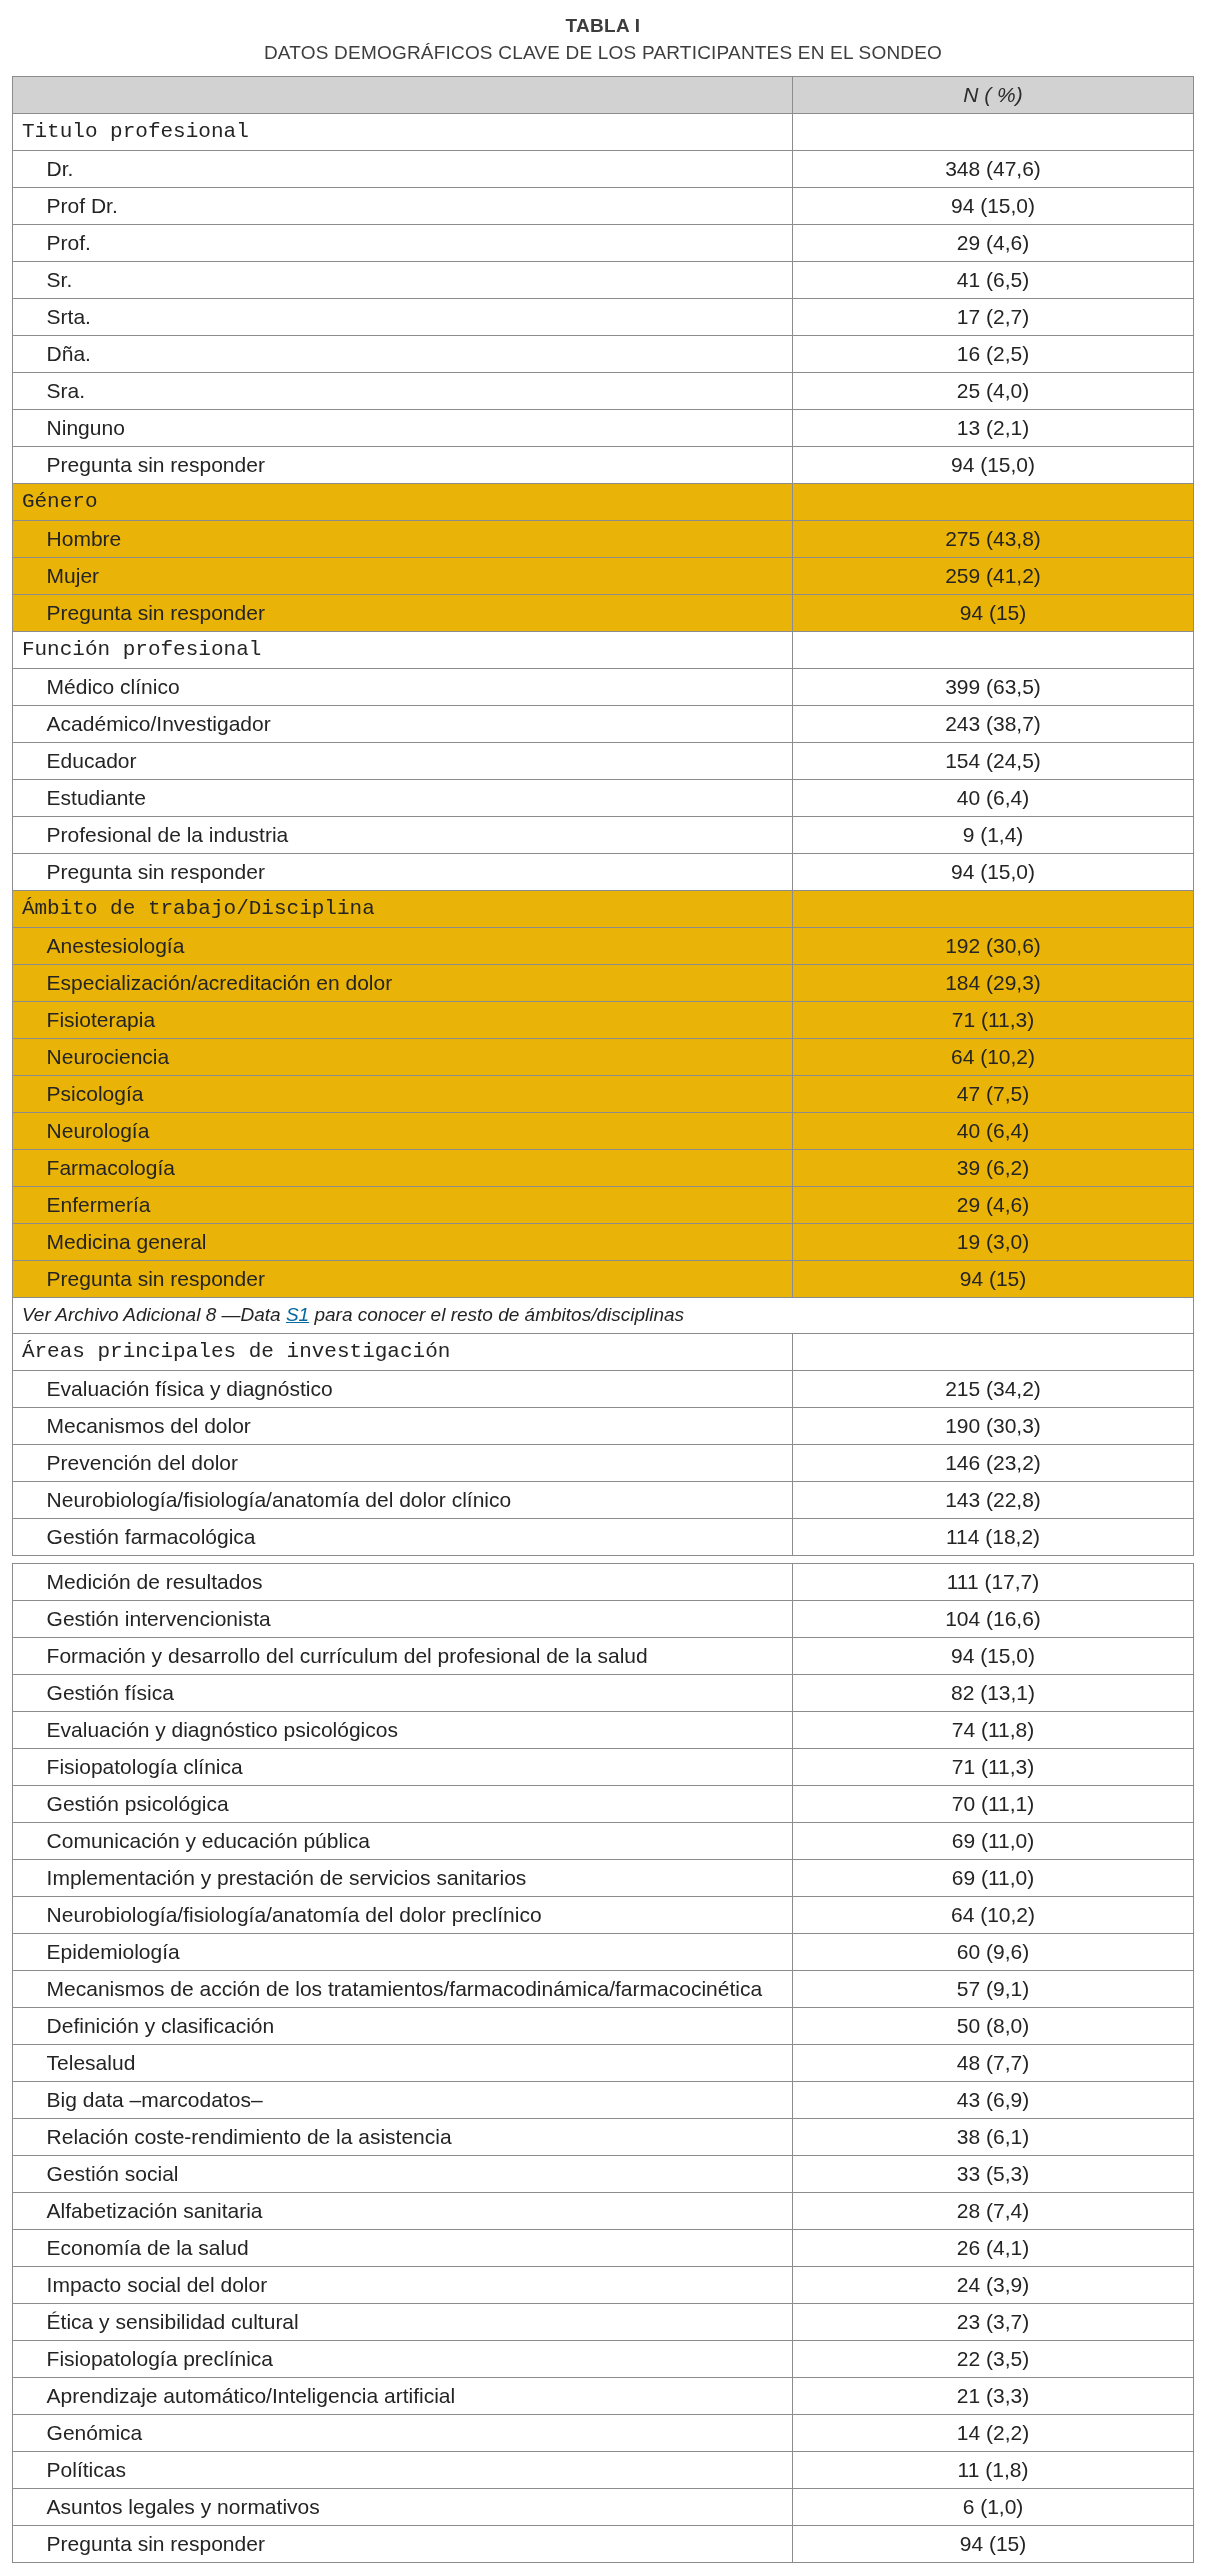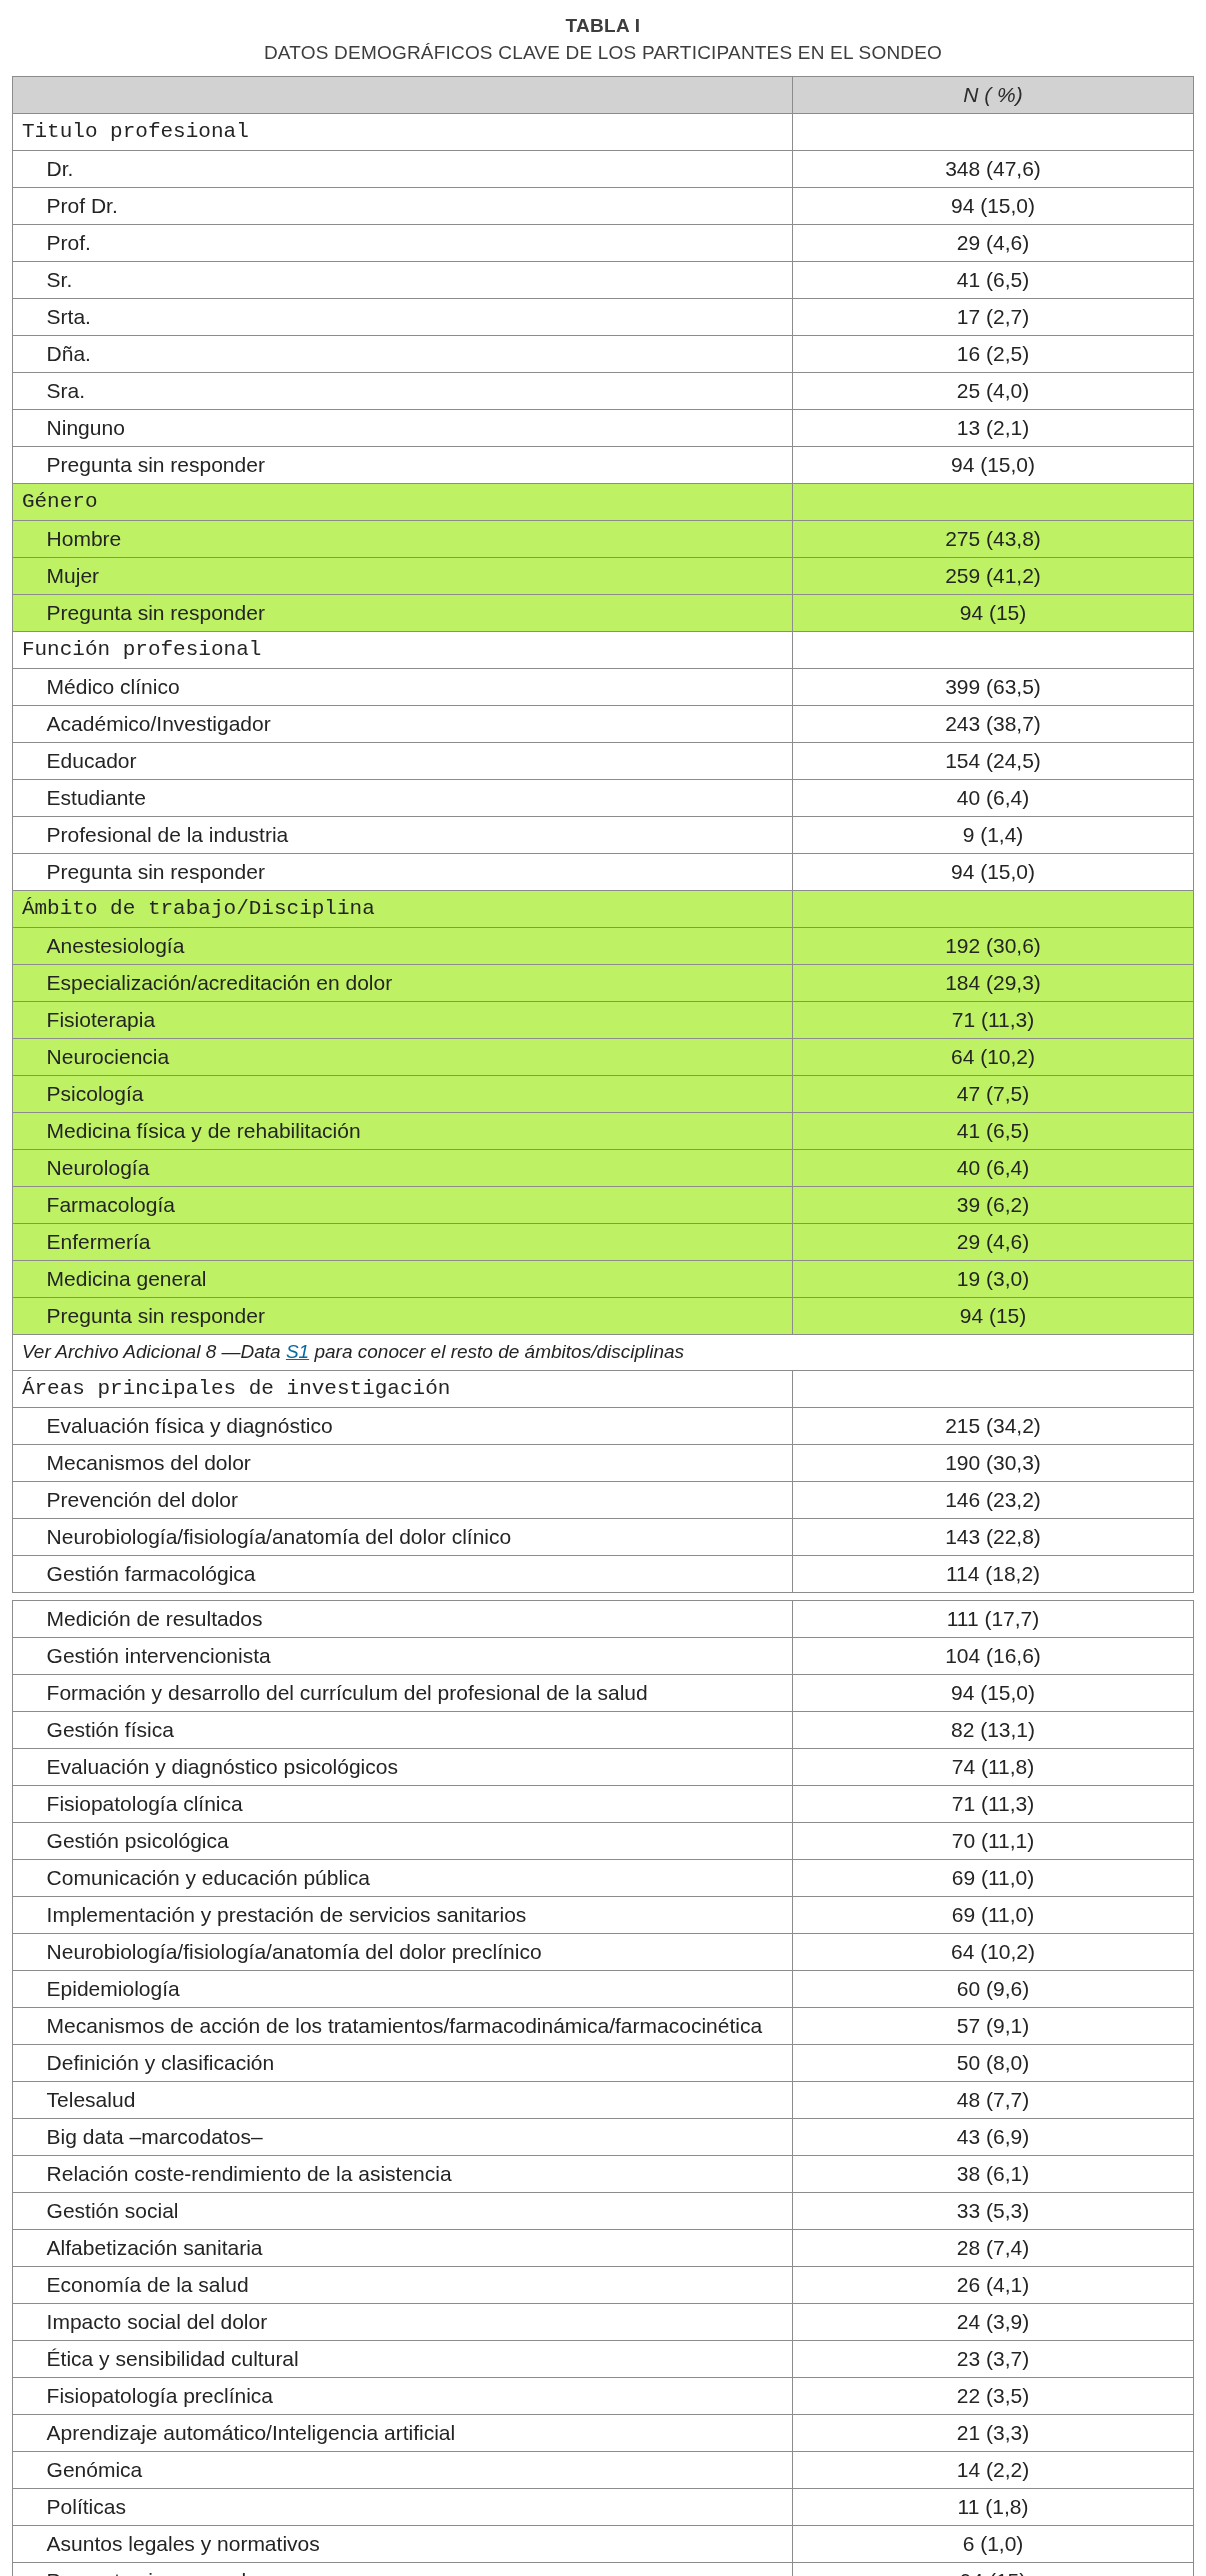--- a/index.html
+++ b/index.html
@@ -31,21 +31,21 @@
     font-weight: 400;
     vertical-align: middle;
   }
   thead th { background: #d2d2d2; height: 37px; }
   th.value-head { font-style: italic; font-weight: 400; text-align: center; color: #2b2b2b; }
 
   td.section-label { padding: 5.8px 11.6px 5.8px 9.3px; text-align: left; font-family: Liberation Mono, monospace; }
   td.label { padding: 5.8px 11.6px 5.8px 34px; text-align: left; }
   td.value { text-align: center; padding: 5.8px 4.6px; }
 
-  tr.shaded td { background: #bef264; }
+  tr.shaded td { background: #eab308; }
 
   tr.spacer td { border: 0; height: 8.1px; padding: 0; background: #ffffff; }
 
   td.note { font-style: italic; font-size: 19px; padding: 5.2px 11.6px 5.2px 9.3px; }
   a.s1-link { color: #0369a1; cursor: pointer; }
 </style>
 </head>
 <body>
 
 <div class="page">
@@ -169,24 +169,20 @@
         </tr>
         <tr class="item-row shaded">
           <td class="label">Neurociencia</td>
           <td class="value">64 (10,2)</td>
         </tr>
         <tr class="item-row shaded">
           <td class="label">Psicología</td>
           <td class="value">47 (7,5)</td>
         </tr>
         <tr class="item-row shaded">
-          <td class="label">Medicina física y de rehabilitación</td>
-          <td class="value">41 (6,5)</td>
-        </tr>
-        <tr class="item-row shaded">
           <td class="label">Neurología</td>
           <td class="value">40 (6,4)</td>
         </tr>
         <tr class="item-row shaded">
           <td class="label">Farmacología</td>
           <td class="value">39 (6,2)</td>
         </tr>
         <tr class="item-row shaded">
           <td class="label">Enfermería</td>
           <td class="value">29 (4,6)</td>

